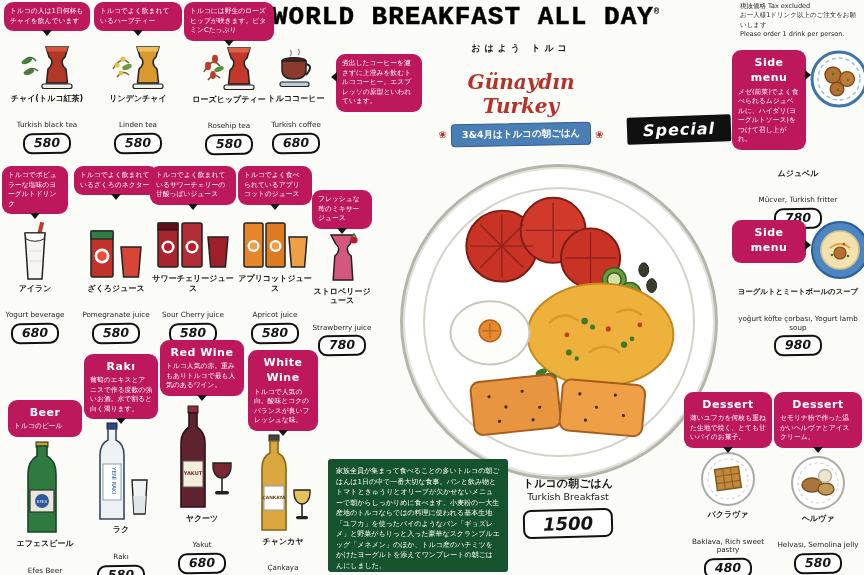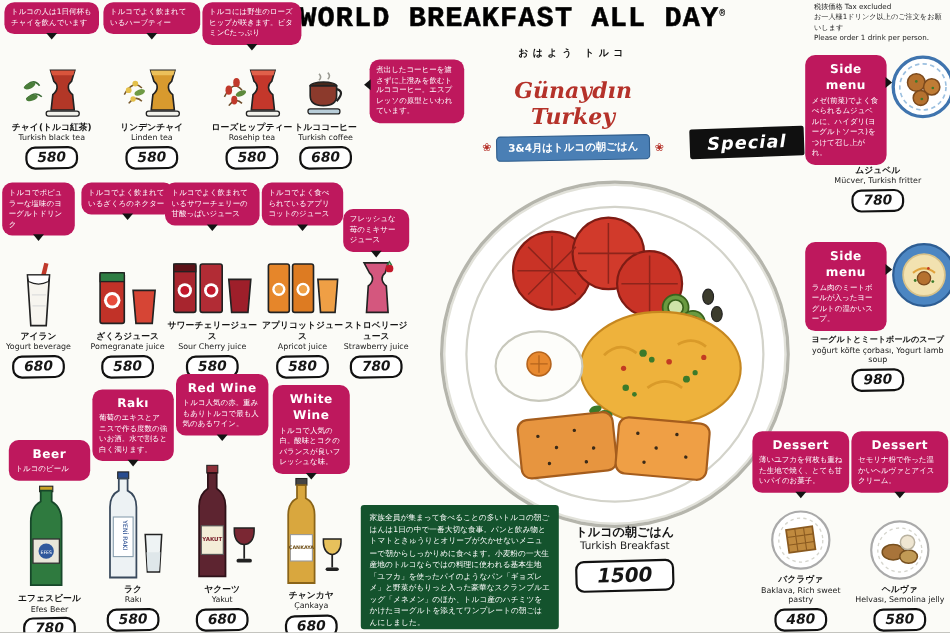--- a/index.html
+++ b/index.html
@@ -47,21 +47,21 @@
   .tail-left::after{content:"";position:absolute;left:-5px;top:18px;
           border:5px solid transparent;border-right:6px solid #141414;border-left:0}
   .tail-right::after{content:"";position:absolute;right:-5px;top:20px;
           border:5px solid transparent;border-left:6px solid #141414;border-right:0}
   .badge{display:block;font-weight:bold;font-size:11px;text-align:center;
          letter-spacing:.5px;margin-bottom:2px}
 
   .item{position:absolute;display:flex;flex-direction:column;align-items:center;text-align:center}
   .illo{flex:1;display:flex;align-items:flex-end;justify-content:center;padding:3px 0}
   .jp{font-size:8px;font-weight:bold;line-height:1.2}
-  .en{font-size:7.2px;line-height:1.2;margin-top:1px;color:#222}
+  .en{font-size:7.2px;line-height:1.2;margin-top:18px;color:#222}
   .price{margin-top:3px;border:2px solid #111;border-radius:9px;background:#fff;
          padding:0 9px;font-size:12.5px;font-weight:bold;font-style:italic;line-height:1.35;
          transform:rotate(-1deg)}
 
   .sidebox{position:absolute;display:flex;flex-direction:column;align-items:center;text-align:center}
   .siderow{display:flex;align-items:flex-start;gap:4px;width:100%}
   .siderow .bubble{width:74px;flex:none}
   .coffee-bubble{position:absolute;left:336px;top:54px;width:86px}
 
   .flourish{color:#b5322a;font-size:10px;line-height:1}
@@ -429,30 +429,29 @@
           <circle cx="29" cy="29" r="21" fill="none" stroke="#9cc0e0" stroke-width="1.5" stroke-dasharray="4 3"></circle>
           <circle cx="23" cy="25" r="8" fill="#b5712f" stroke="#7c4a1d" stroke-width="1.4"></circle>
           <circle cx="37" cy="29" r="7.4" fill="#c07c35" stroke="#7c4a1d" stroke-width="1.4"></circle>
           <circle cx="27" cy="39" r="6.8" fill="#b5712f" stroke="#7c4a1d" stroke-width="1.4"></circle>
           <circle cx="23" cy="24" r="1.2" fill="#3c7a2a"></circle>
             <circle cx="38" cy="30" r="1.2" fill="#3c7a2a"></circle>
             <circle cx="28" cy="40" r="1.2" fill="#3c7a2a"></circle>
         </svg>
       </div>
     </div>
-    <div class="jp" style="margin-top:0">ムジュベル</div>
+    <div class="jp" style="margin-top:19px">ムジュベル</div>
     <div class="en">Mücver, Turkish fritter</div>
     <div class="price">780</div>
   </div>
 
   <div class="sidebox" style="left:732px;top:220px;width:132px;height:172px">
     <div class="siderow">
       <div class="bubble tail-right">
         <span class="badge">Side menu</span>
-        <span>ラム肉のミートボールが入ったヨーグルトの温かいスープ。</span>
       </div>
       <div>
         <svg width="60" height="60" viewBox="0 0 60 60">
           <circle cx="30" cy="30" r="28" fill="#4c86c2" stroke="#2d5d93" stroke-width="2"></circle>
           <circle cx="30" cy="30" r="19" fill="#f2e2b0" stroke="#d8c289" stroke-width="1.6"></circle>
           <path d="M20 28 q10 -8 20 0" fill="none" stroke="#e0a33c" stroke-width="2"></path>
           <circle cx="30" cy="33" r="6" fill="#b5712f" stroke="#7c4a1d" stroke-width="1.2"></circle>
           <circle cx="22" cy="35" r="1.3" fill="#3c7a2a"></circle>
             <circle cx="38" cy="36" r="1.3" fill="#3c7a2a"></circle>
             <circle cx="34" cy="24" r="1.2" fill="#c23b22"></circle>

